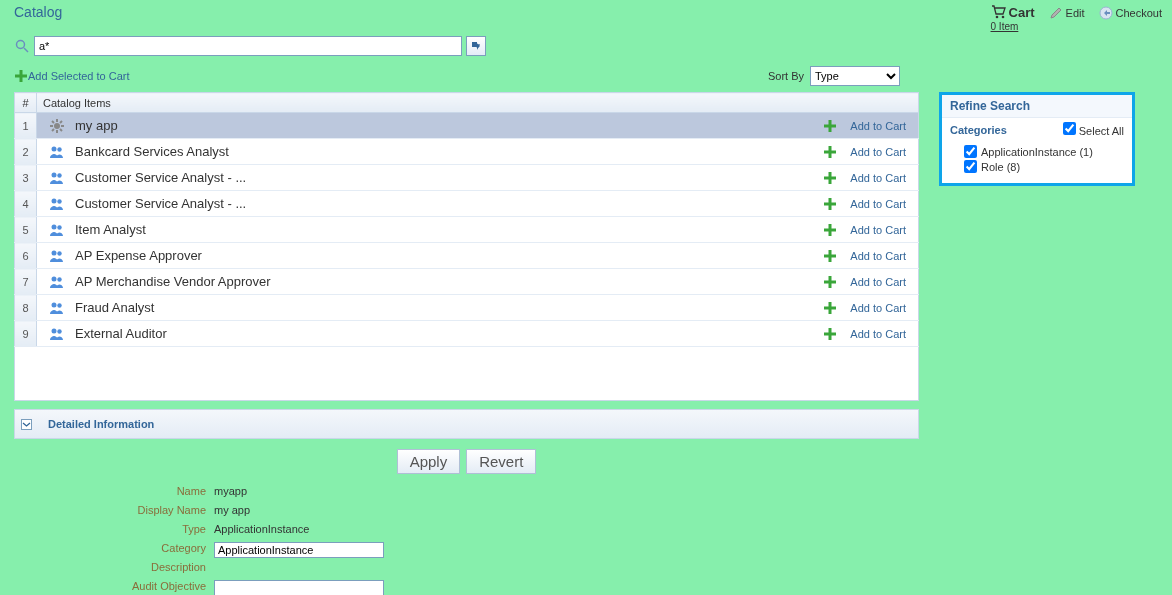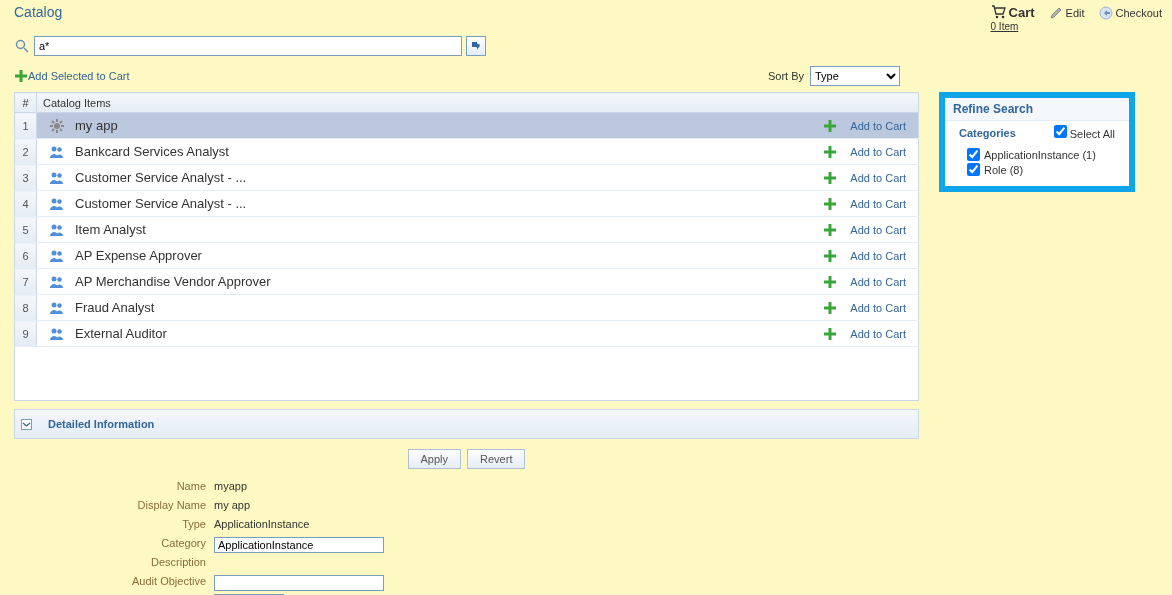--- a/index.html
+++ b/index.html
@@ -7,21 +7,21 @@
     margin: 0;
     font-family: Tahoma, Geneva, sans-serif;
     font-size: 11px;
     background: #eaf2fb;
     color: #333;
   }
   .page {
     width: 1172px;
     height: 595px;
     position: relative;
-    background: #fef9c3;
+    background: #86efac;
   }
   .header-row {
     display: flex;
     justify-content: space-between;
     padding: 4px 10px 0 14px;
   }
   .title {
     font-size: 14px;
     color: #336699;
   }
@@ -120,34 +120,34 @@
   .addcart {
     display:flex; align-items:center; gap:13px;
     color:#336699; cursor:pointer; justify-content:flex-end;
     font-size:11px;
     padding-right:6px;
   }
   .table-pad { background:#fff; border:1px solid #c9d7e8; border-top:none; height:54px; }
 
   .refine-panel {
     width: 196px;
-    border:6px solid #0ea5e9;
+    border:3px solid #0ea5e9;
     background:#fff;
   }
   .refine-title {
     color:#336699;
     font-weight:bold;
     font-size:12px;
     padding:4px 8px;
     border-bottom:1px solid #e4ecf5;
     background:#f4f8fd;
   }
   .cat-head {
     display:flex; justify-content:space-between; align-items:center;
-    padding:4px 14px;
+    padding:4px 8px;
     font-size:11px;
   }
   .cat-head .catlabel { color:#336699; font-weight:bold; }
   .cat-items { padding:2px 14px 8px 22px; }
   .cat-items label { display:flex; align-items:center; gap:4px; margin:2px 0;}
   .cat-items input, .cat-head input { margin:0; }
 
   .detail-section {
     margin: 8px 12px 0 14px;
     width: 905px;
@@ -161,21 +161,21 @@
     font-size:11px;
   }
   .detail-btns {
     display:flex; justify-content:center; gap:6px;
     padding:10px 0 6px;
   }
   .detail-btns button {
     border:1px solid #b0bfd6;
     background:linear-gradient(#fff,#e4ecf5);
     padding:3px 12px;
-    font-size:11px;
+    font-size:15px;
     color:#555;
     cursor:pointer;
   }
   .detail-form { padding: 4px 0 0 0; }
   .frow { display:flex; margin:1px 0; height:18px; }
   .flabel { width:200px; text-align:right; padding-right:8px; color:#8a6d3b; font-size:11px;}
   .fval { color:#333; font-size:11px; }
   .fval input[type=text] {
     width:170px; height:16px; border:1px solid #7b9ebd; font-size:11px; padding:0 3px;
   }

